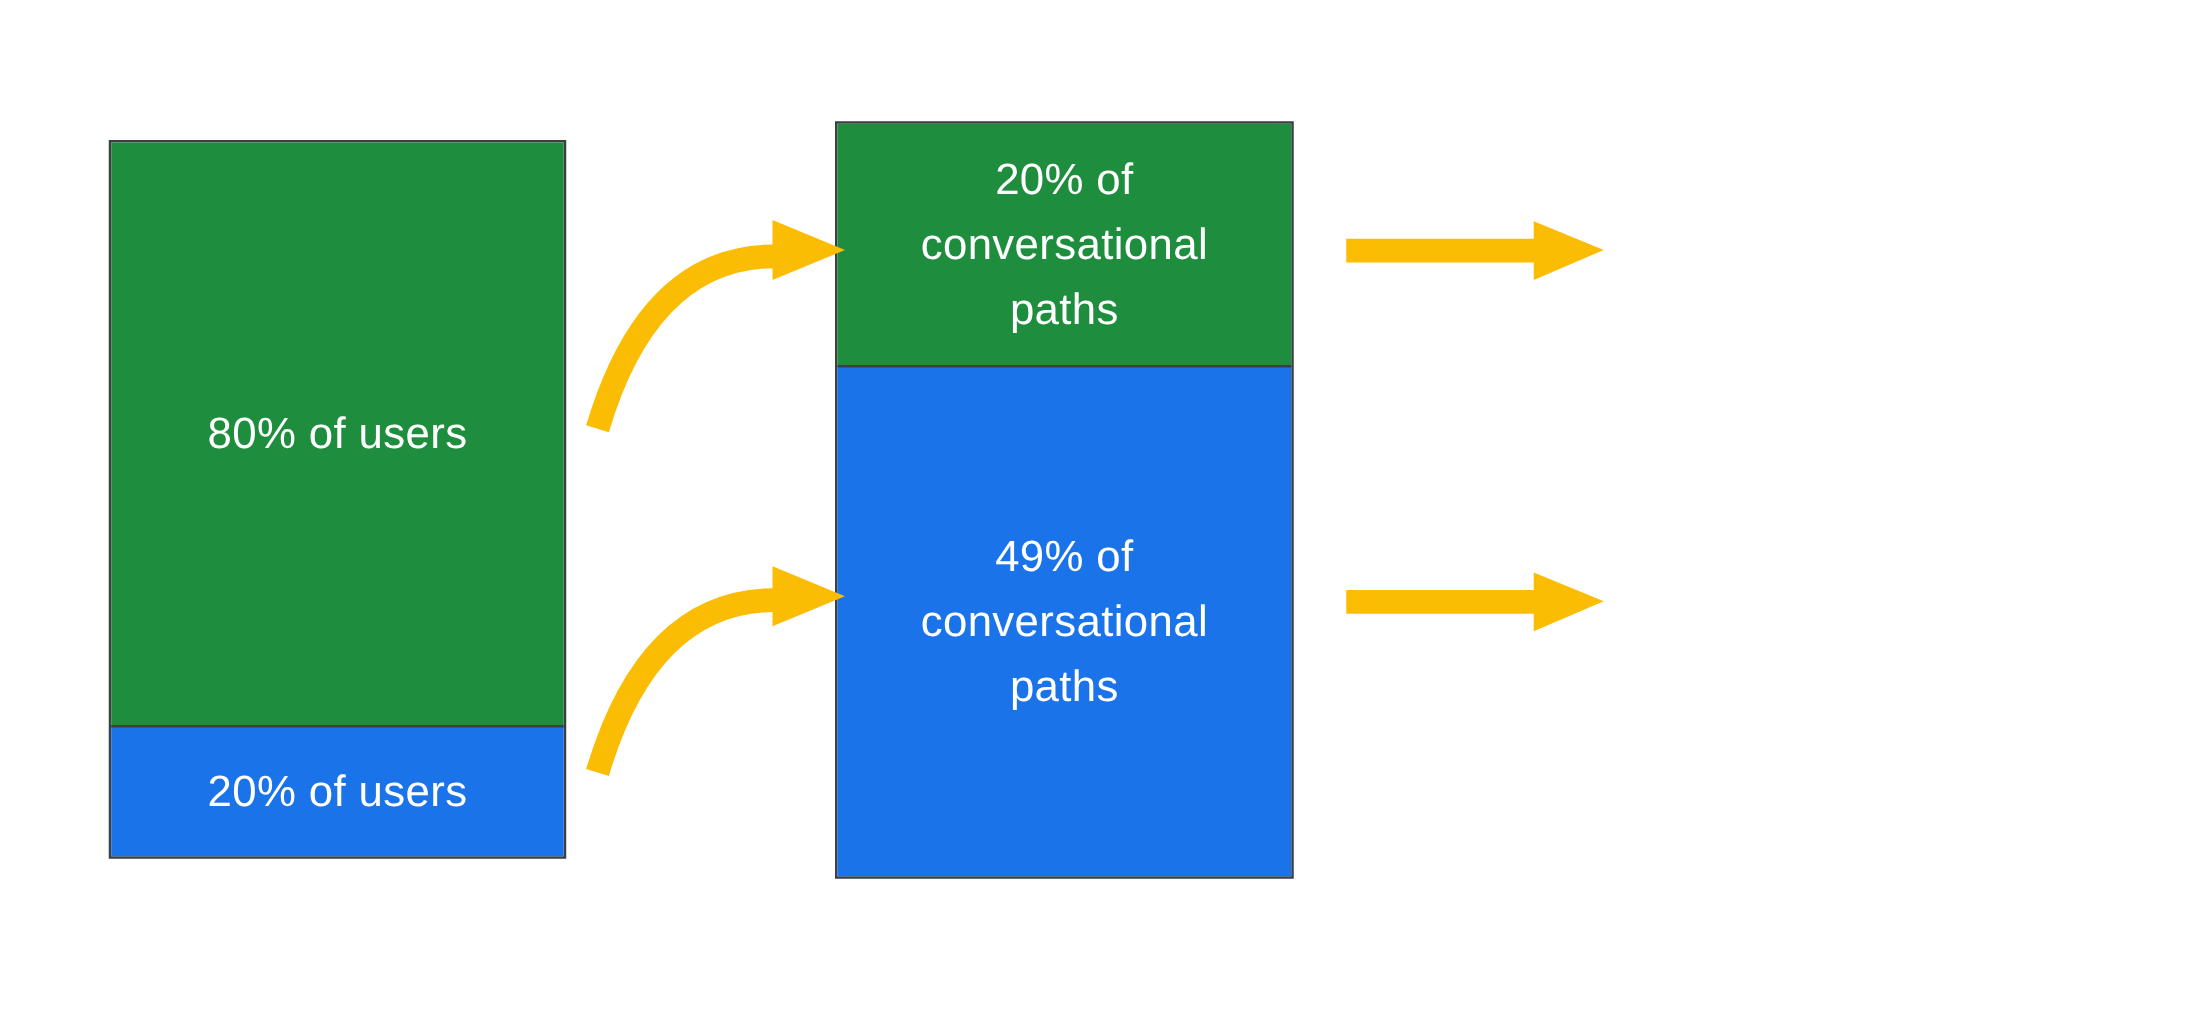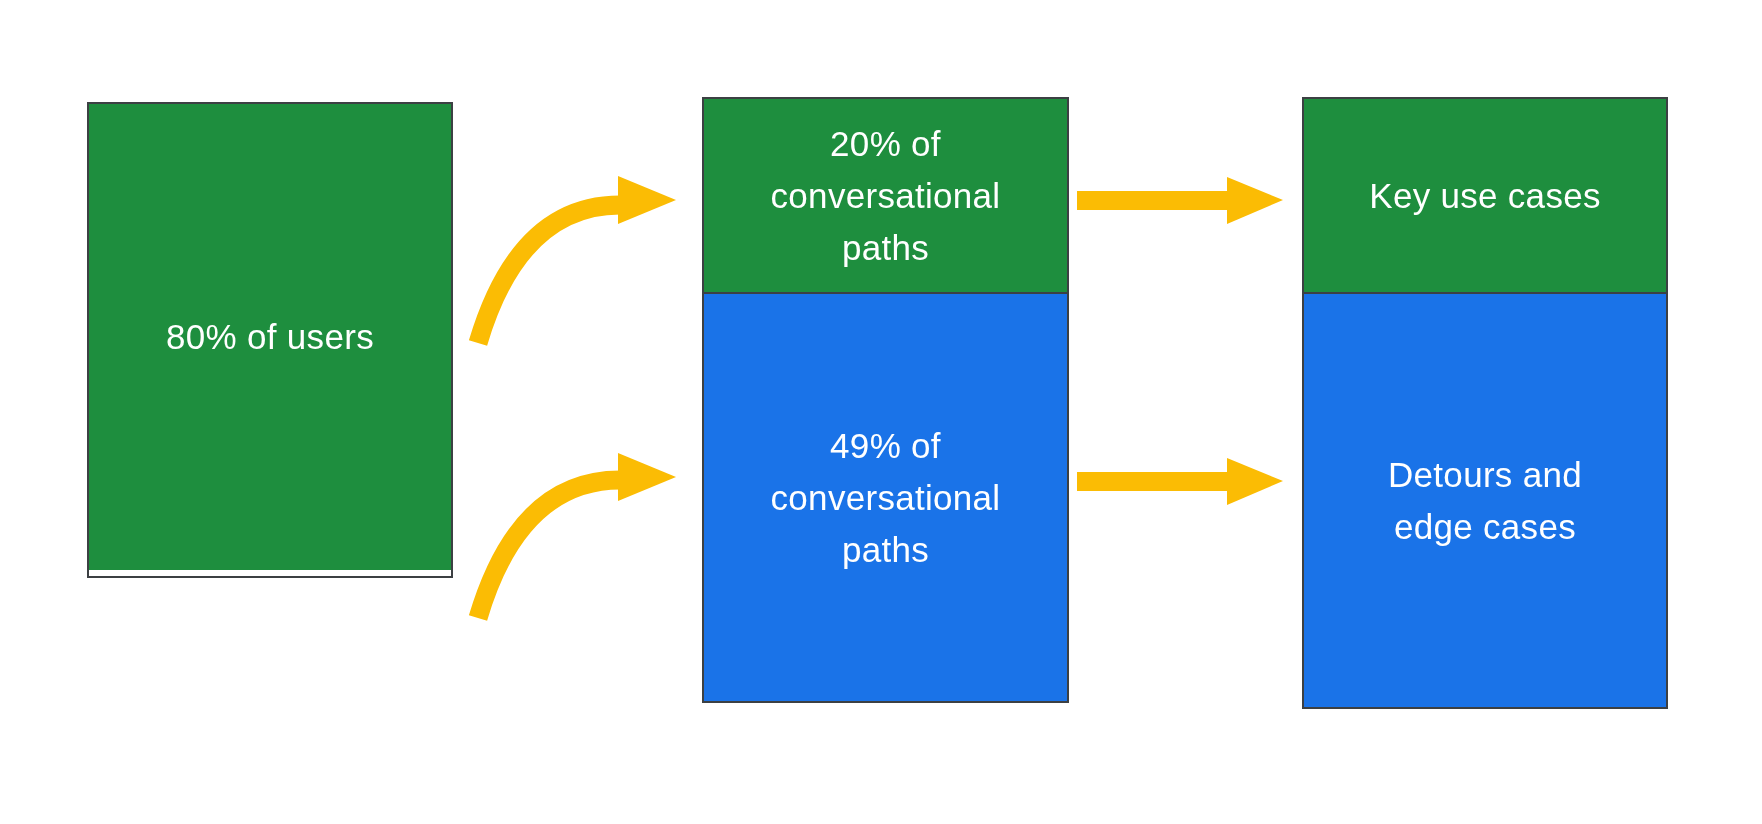--- a/index.html
+++ b/index.html
@@ -36,24 +36,24 @@
   .seg-blue  { background: var(--blue); border-top: 2px solid var(--border); flex: 1 1 auto; }
   .seg-label {
     color: var(--label_text);
     font-size: 35px;
     line-height: 52px;
     font-weight: 500;
     letter-spacing: 0.3px;
     white-space: pre-line;
   }
   
-  .box-users { left: 87px; top: 102px; width: 366px; height: 476px; }
+  .box-users { left: 87px; top: 112px; width: 366px; height: 575px; justify-content: center; }
   .box-users .seg-green { height: 466px; }
   
-  .box-paths { left: 702px; top: 97px; width: 367px; height: 606px; }
+  .box-paths { left: 668px; top: 97px; width: 367px; height: 606px; }
   .box-paths .seg-green { height: 193px; }
   
   .box-outcomes { left: 1302px; top: 97px; width: 366px; height: 612px; }
   .box-outcomes .seg-green { height: 193px; }
 
   .arrow-layer {
     position: absolute;
     left: 0; top: 0;
     width: 1762px;
     height: 824px;
@@ -64,44 +64,38 @@
 </style>
 </head>
 <body>
 
 <div class="canvas">
 
   <div class="box box-users">
     <div class="seg seg-green">
       <div class="seg-label">80% of users</div>
     </div>
+    <div class="seg seg-blue">
+      <div class="seg-label">20% of users</div>
+    </div>
   </div>
 
   <div class="box box-paths">
     <div class="seg seg-green">
       <div class="seg-label">20% of
 conversational
 paths</div>
     </div>
     <div class="seg seg-blue">
       <div class="seg-label">49% of
 conversational
 paths</div>
     </div>
   </div>
 
-  <div class="box box-outcomes">
-    <div class="seg seg-green">
-      <div class="seg-label">Key use cases</div>
-    </div>
-    <div class="seg seg-blue">
-      <div class="seg-label">Detours and
-edge cases</div>
-    </div>
-  </div>
 
   <svg class="arrow-layer" viewBox="0 0 1762 824" xmlns="http://www.w3.org/2000/svg">
     <g>
       <path class="arrow-shaft-stroke" d="M 478 343 Q 519 205 620 205"></path>
       <polygon class="arrow-fill" points="618,176 676,200 618,224"></polygon>
     </g>
     <g>
       <path class="arrow-shaft-stroke" d="M 478 618 Q 519 480 620 480"></path>
       <polygon class="arrow-fill" points="618,453 676,477 618,501"></polygon>
     </g>

